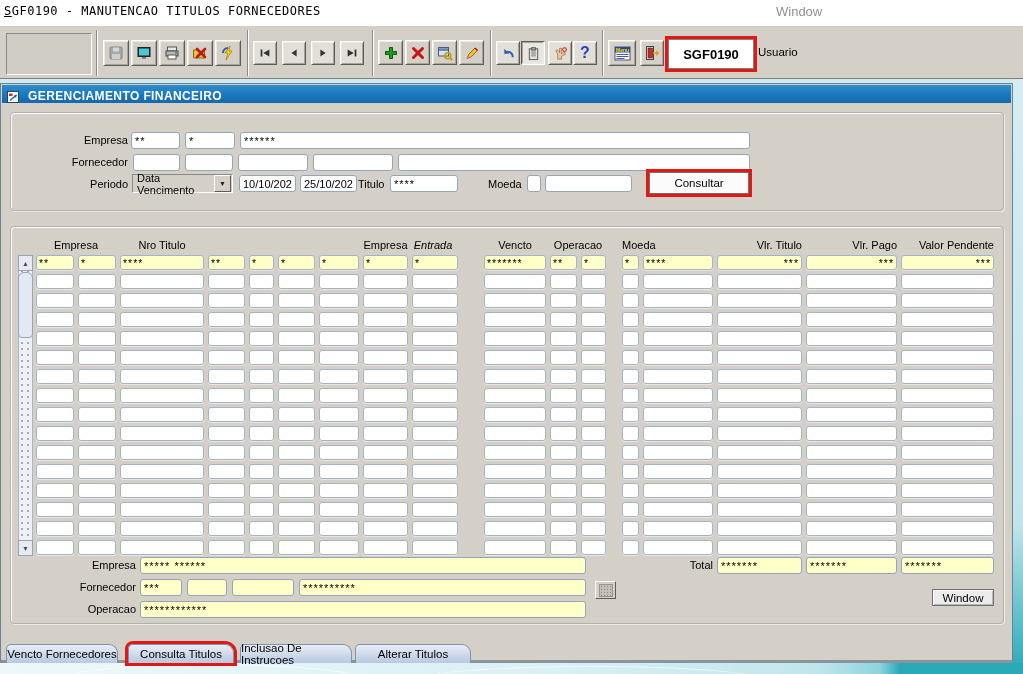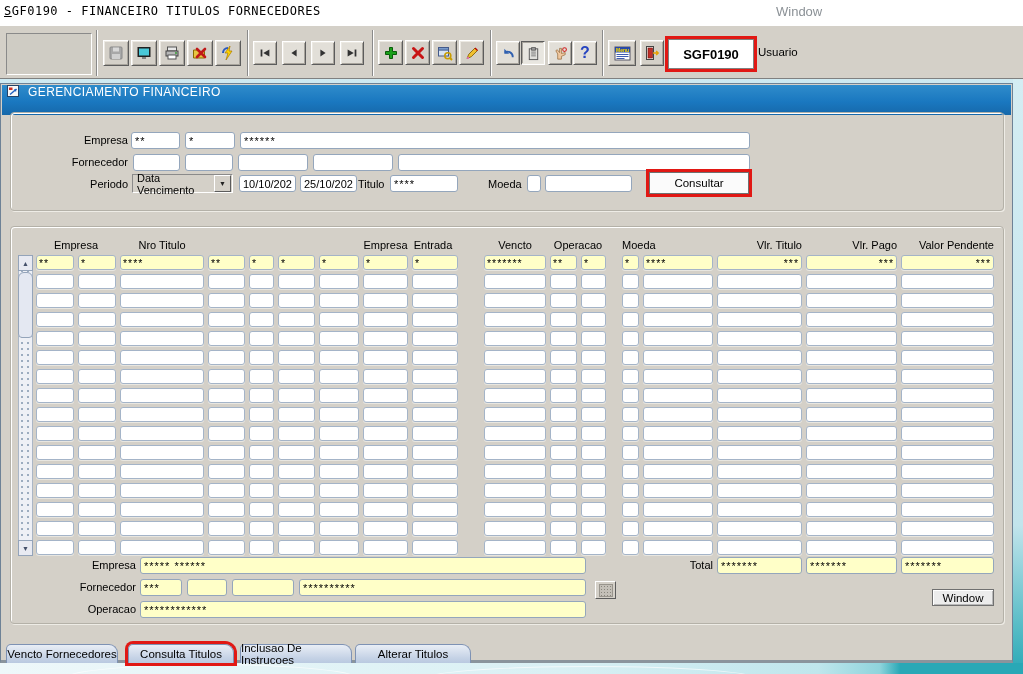--- a/index.html
+++ b/index.html
@@ -37,23 +37,23 @@
     font-family:"Liberation Sans",sans-serif;font-size:13px;font-weight:bold;padding:0 4px;color:#000;}
   
   .desk-right{position:absolute;left:1013px;top:79px;width:10px;height:595px;
     background:linear-gradient(180deg,#d4edf3 0%,#c2e4ec 75%,#57bcc6 92%,#29a8b6 100%);}
   .desk-bottom{position:absolute;left:0;top:663px;width:1023px;height:11px;
     background:linear-gradient(90deg,#eef8fa 0%,#d9f0f4 55%,#bfe6ec 80%,#8fd4dc 86%,#29a8b6 88%,#29a8b6 100%);}
   .wave{position:absolute;border:1px solid rgba(255,255,255,.65);border-radius:50%;background:transparent;}
   
   .appwin{position:absolute;left:0;top:83px;width:1013px;height:580px;background:#d4d0c8;
     border:1px solid #6e8296;box-sizing:border-box;border-bottom:3px solid #8a949c;}
-  .titlebar{position:absolute;left:2px;top:85px;width:1009px;height:30px;
+  .titlebar{position:absolute;left:2px;top:85px;width:1009px;height:18px;
     background:linear-gradient(180deg,#2f8ccb 0%,#1a78c0 55%,#1668aa 100%);
-    display:flex;align-items:flex-start;}
+    display:flex;align-items:flex-end;font-weight:bold;}
   .titlebar .ticon{margin-left:5px;}
   .titlebar .ttext{margin-left:8px;font-size:12px;color:#ffffff;letter-spacing:.4px;}
   
   .groupbox{position:absolute;border:1px solid #b4b1a8;border-radius:4px;
     box-shadow:inset 1px 1px 0 #ffffff, 1px 1px 0 #eeece6;}
   .formtitle{position:absolute;left:10px;top:115px;width:992px;text-align:center;
     font-size:12px;font-weight:bold;color:#1515d8;}
   .lbl{position:absolute;font-size:11px;color:#000;text-align:right;line-height:17px;}
   .fld{position:absolute;box-sizing:border-box;height:17px;background:#ffffff;
     border:1px solid #94a6bc;border-radius:3px;font-family:"Liberation Sans",sans-serif;
@@ -103,21 +103,21 @@
 <body>
 
 <div class="screen">
 
   <div class="desk-right"></div>
   <div class="desk-bottom"></div>
   <div class="wave" style="left:60px;top:664px;width:300px;height:30px;"></div>
   <div class="wave" style="left:420px;top:666px;width:340px;height:26px;"></div>
 
   <div class="menubar">
-    <span class="mtitle">SGF0190 - FINANCEIRO TITULOS FORNECEDORES</span>
+    <span class="mtitle">SGF0190 - MANUTENCAO TITULOS FORNECEDORES</span>
     <span class="wmenu">Window</span>
   </div>
 
   <div class="toolbar">
     <div class="tb-sunken"></div>
     <div class="tbsep" style="left:96px"></div>
 
     <button class="tbtn" style="left:103px">
       <svg width="16" height="16" viewBox="0 0 16 16">
         <rect x="2" y="2" width="12" height="12" rx="1" fill="#a8a8a8" stroke="#888"></rect>
@@ -291,21 +291,21 @@
   <input class="fld" readonly="" style="left: 527px; top: 175px; width: 14px; padding: 0px 1px;" value="">
   <input class="fld" readonly="" style="left: 545px; top: 175px; width: 87px;" value="">
   <button class="push hl" style="left:649px;top:172px;width:100px;height:22px;">Consultar</button>
 
   <div class="groupbox" style="left:10px;top:226px;width:992px;height:396px;"></div>
 
   <div id="grid-headers">
       <span class="ghead" style="left: 36px; top: 239px; width: 80px; text-align: center;">Empresa</span>
       <span class="ghead" style="left: 120px; top: 239px; width: 84px; text-align: center;">Nro Titulo</span>
       <span class="ghead" style="left: 363px; top: 239px; width: 45px; text-align: center;">Empresa</span>
-      <span class="ghead" style="left: 408px; top: 239px; width: 50px; text-align: center;">Entrada</span>
+      <span class="ghead" style="left: 408px; top: 239px; width: 50px; text-align: center; font-style: italic;">Entrada</span>
       <span class="ghead" style="left: 484px; top: 239px; width: 62px; text-align: center;">Vencto</span>
       <span class="ghead" style="left: 550px; top: 239px; width: 56px; text-align: center;">Operacao</span>
       <span class="ghead" style="left: 622px; top: 239px; width: 60px; text-align: left;">Moeda</span>
       <span class="ghead" style="left: 717px; top: 239px; width: 85px; text-align: right;">Vlr. Titulo</span>
       <span class="ghead" style="left: 806px; top: 239px; width: 91px; text-align: right;">Vlr. Pago</span>
       <span class="ghead" style="left: 901px; top: 239px; width: 93px; text-align: right;">Valor Pendente</span>
     </div>
 
   <div class="sbtrack"></div>
   <div class="sbbtn" style="top:255px;">▲</div>

